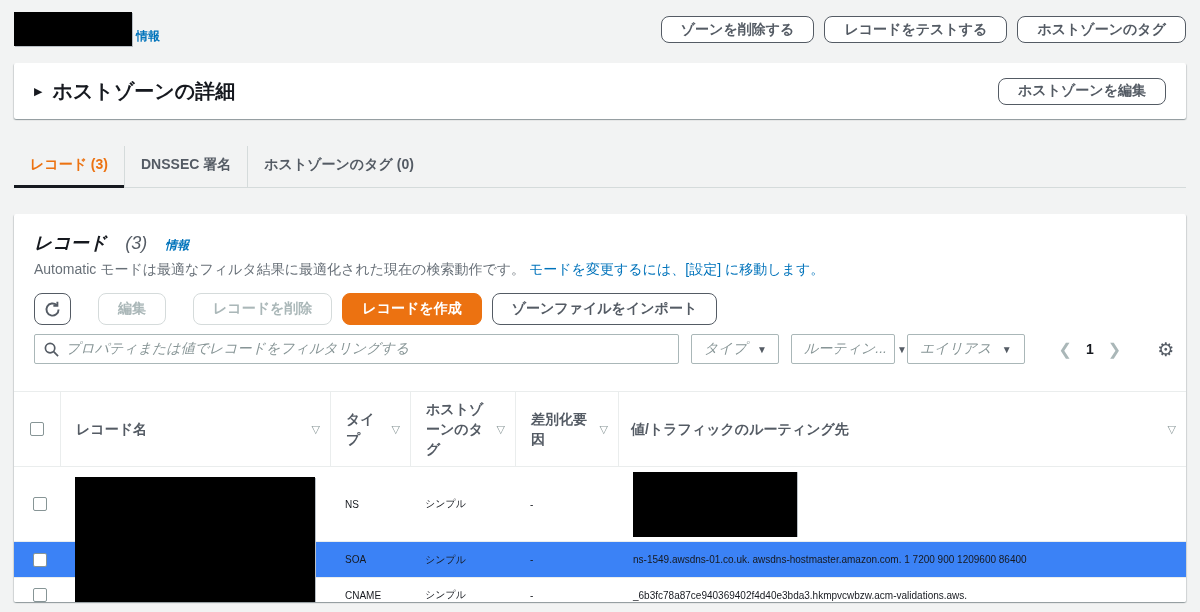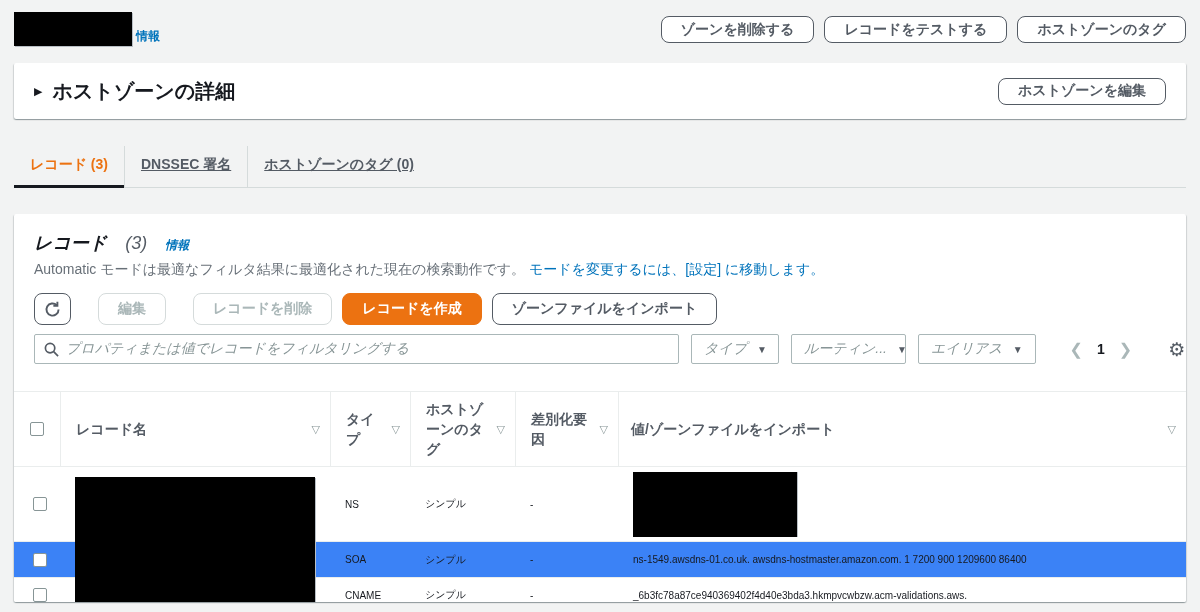--- a/index.html
+++ b/index.html
@@ -47,21 +47,21 @@
   .caret { font-size:11px; color:#16191f; }
   .details-title { font-size:20px; font-weight:bold; }
 
   
   .tabs { margin-top:27px; display:flex; align-items:stretch; border-bottom:1px solid #d5dbdb; }
   .tab {
     position:relative; padding:10px 16px 13px 16px;
     font-size:14px; font-weight:bold; color:#545b64; cursor:pointer; white-space:nowrap;
   }
   .tab:first-child { padding-left:16px; }
-  .tab + .tab { border-left:1px solid #d5dbdb;text-decoration:underline; }
+  .tab + .tab { border-left:1px solid #d5dbdb; }
   .tab.active { color:#ec7211; }
   .tab.active::after {
     content:""; position:absolute; left:0; right:0; bottom:-1px; height:3px; background:#16191f;
   }
 
   
   .records-panel { margin-top:26px; height:388px; overflow:hidden; }
   .records-header { padding:17px 20px 0 20px; }
   .records-title-row { display:flex; align-items:baseline; gap:18px;font-style:italic; }
   .records-title { font-size:18px; font-weight:bold; }
@@ -77,21 +77,21 @@
     border:1px solid #aab7b8; border-radius:2px; background:#fff; padding:0 9px; color:#879596;
   }
   .search-box .placeholder { font-style:italic; font-size:14px; color:#879596; white-space:nowrap; overflow:hidden; }
   .select-btn {
     height:30px; display:inline-flex; align-items:center; gap:10px;
     border:1px solid #aab7b8; border-radius:2px; background:#fff;
     padding:0 12px; color:#879596; font-style:italic; font-size:14px; cursor:pointer; white-space:nowrap;
   }
   .select-btn .arrow { color:#545b64; font-style:normal; font-size:10px; }
   .select-btn.w1 { width:88px; justify-content:space-between; }
-  .select-btn.w2 { width:115px; justify-content:space-between; }
+  .select-btn.w2 { width:104px; justify-content:space-between; }
   .pagination { display:flex; align-items:center; gap:14px; margin-left:22px; color:#aab7b8; }
   .page-num { color:#16191f; font-weight:bold; }
   .pag-chev { font-size:16px; color:#aab7b8; cursor:default; }
   .v-divider { width:1px; height:26px; background:#eaeded; margin:0 6px; }
   .gear { font-size:19px; color:#545b64; cursor:pointer; line-height:1; }
 
   
   .table { margin-top:27px; position:relative; }
   .thead { display:flex; border-top:1px solid #eaeded; border-bottom:1px solid #eaeded; height:76px; }
   .th {
@@ -234,21 +234,21 @@
         </div>
         <div class="th col-routing">
           <span class="label">ホストゾーンのタグ</span>
           <span class="sort">▽</span>
         </div>
         <div class="th col-diff">
           <span class="label">差別化要因</span>
           <span class="sort">▽</span>
         </div>
         <div class="th col-value">
-          <span class="label">値/ゾーンファイルをインポート</span>
+          <span class="label">値/トラフィックのルーティング先</span>
           <span class="sort">▽</span>
         </div>
       </div>
 
       <div class="redact redact-name"></div>
 
       <div class="tr row-ns">
         <div class="td col-check">
             <span class="checkbox"></span>
           </div>

